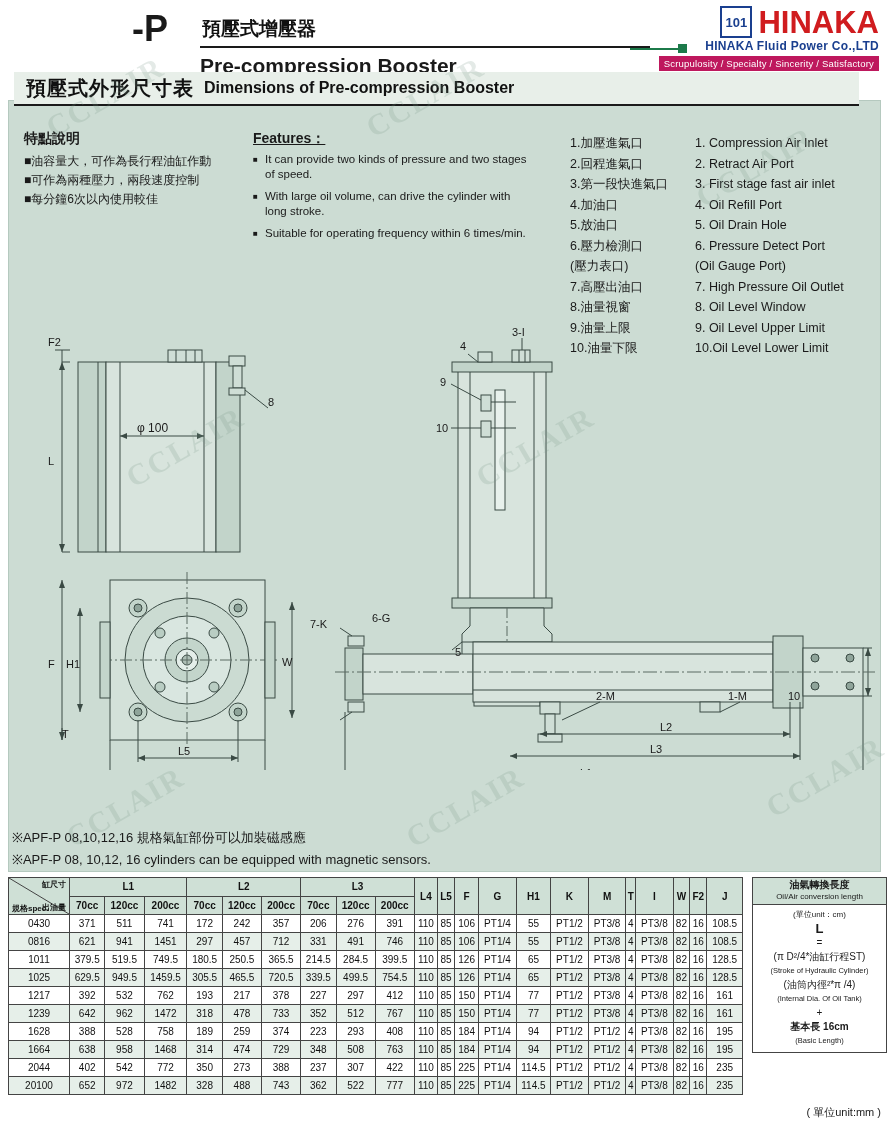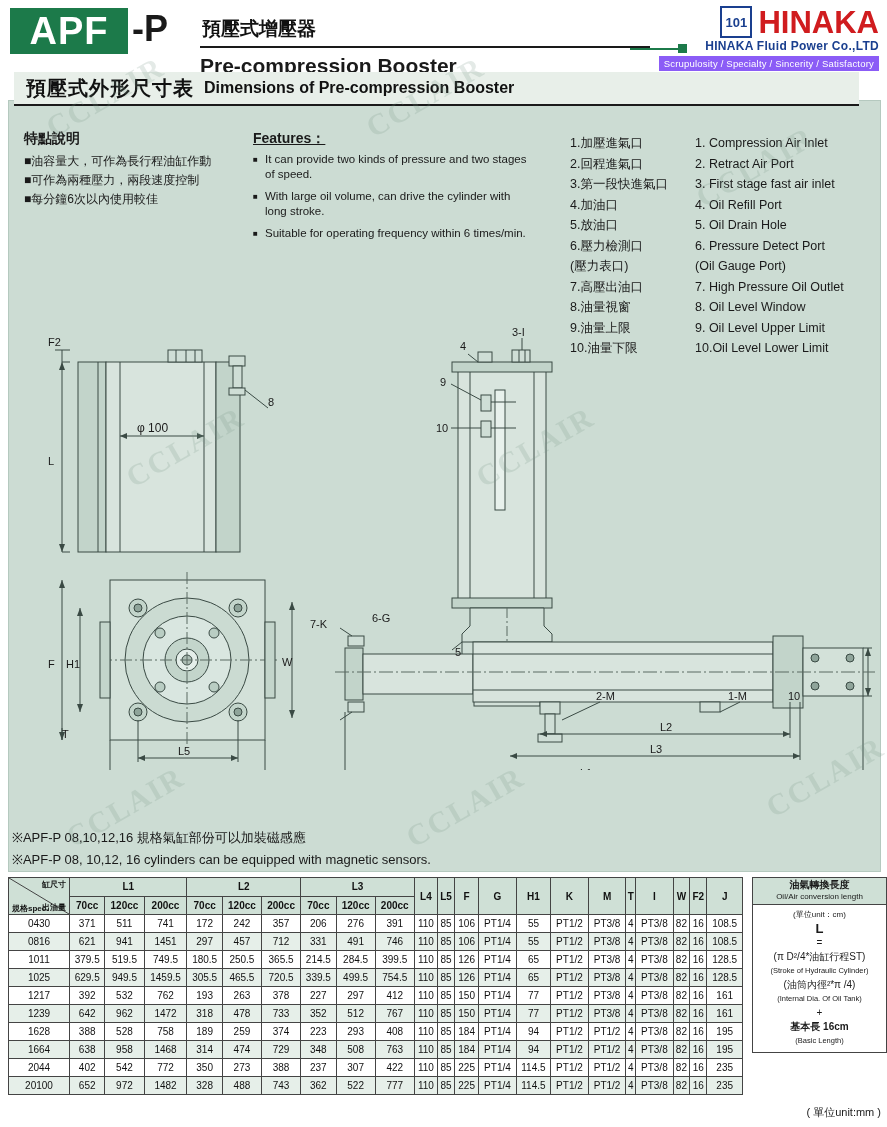--- a/index.html
+++ b/index.html
@@ -27,21 +27,21 @@
   .en-title{position:absolute;left:200px;top:54px;font-size:21px;font-weight:bold;color:#1a1a1a;}
   .logo-wrap{position:absolute;right:8px;top:6px;text-align:right;}
   .logo-main{display:flex;align-items:flex-end;justify-content:flex-end;gap:6px;}
   .logo-mark{
     width:28px;height:28px;border:2px solid #1a3f8f;color:#1a3f8f;
     font-size:13px;font-weight:bold;display:flex;align-items:center;justify-content:center;
   }
   .logo-text{font-size:31px;font-weight:bold;color:#d01c1f;letter-spacing:0px;line-height:1;}
   .logo-sub{font-size:12px;font-weight:bold;color:#1a3f8f;margin-top:1px;letter-spacing:.3px;}
   .logo-tag{
-    margin-top:3px;background:#8b5cf6;color:#fff;font-size:9.5px;padding:2px 5px;
+    margin-top:3px;background:#be185d;color:#fff;font-size:9.5px;padding:2px 5px;
     letter-spacing:.2px;
   }
   .green-dot{position:absolute;right:200px;top:44px;width:9px;height:9px;background:#1c7a4a;}
   .green-line{position:absolute;right:209px;top:48px;width:48px;height:1.5px;background:#1c7a4a;}
 
   
   .panel{
     position:absolute;left:8px;top:100px;width:871px;height:770px;
     background:#ccdcd3;
     border:1px solid #b5c9bf;
@@ -100,21 +100,20 @@
   .wm{
     position:absolute;color:rgba(120,150,135,.20);font-size:30px;font-weight:bold;
     font-family:"Liberation Serif", serif;transform:rotate(-30deg);
     letter-spacing:2px;pointer-events:none;user-select:none;
   }
 </style>
 </head>
 <body>
 
 <div class="header">
-  <div class="apf-box">APF</div>
   <div class="dash-p">-P</div>
   <div class="cn-title">預壓式增壓器</div>
   <div class="title-rule"></div>
   <div class="en-title">Pre-compression Booster</div>
   <div class="green-line"></div>
   <div class="green-dot"></div>
   <div class="logo-wrap">
     <div class="logo-main">
       <div class="logo-mark">101</div>
       <div class="logo-text">HINAKA</div>
@@ -507,21 +506,21 @@
           <td>82</td>
           <td>16</td>
           <td>128.5</td>
         </tr>
         <tr>
           <td>1217</td>
           <td>392</td>
           <td>532</td>
           <td>762</td>
           <td>193</td>
-          <td>263</td>
+          <td>217</td>
           <td>378</td>
           <td>227</td>
           <td>297</td>
           <td>412</td>
           <td>110</td>
           <td>85</td>
           <td>150</td>
           <td>PT1/4</td>
           <td>77</td>
           <td>PT1/2</td>

